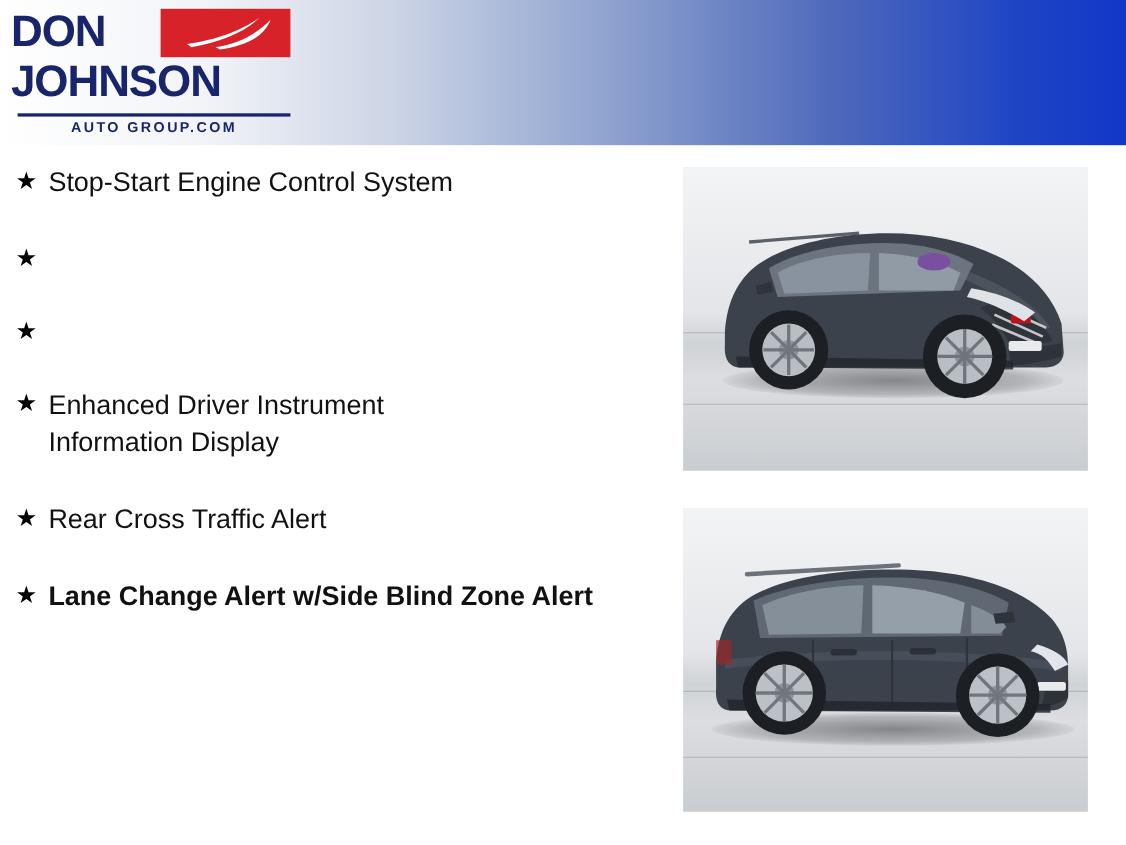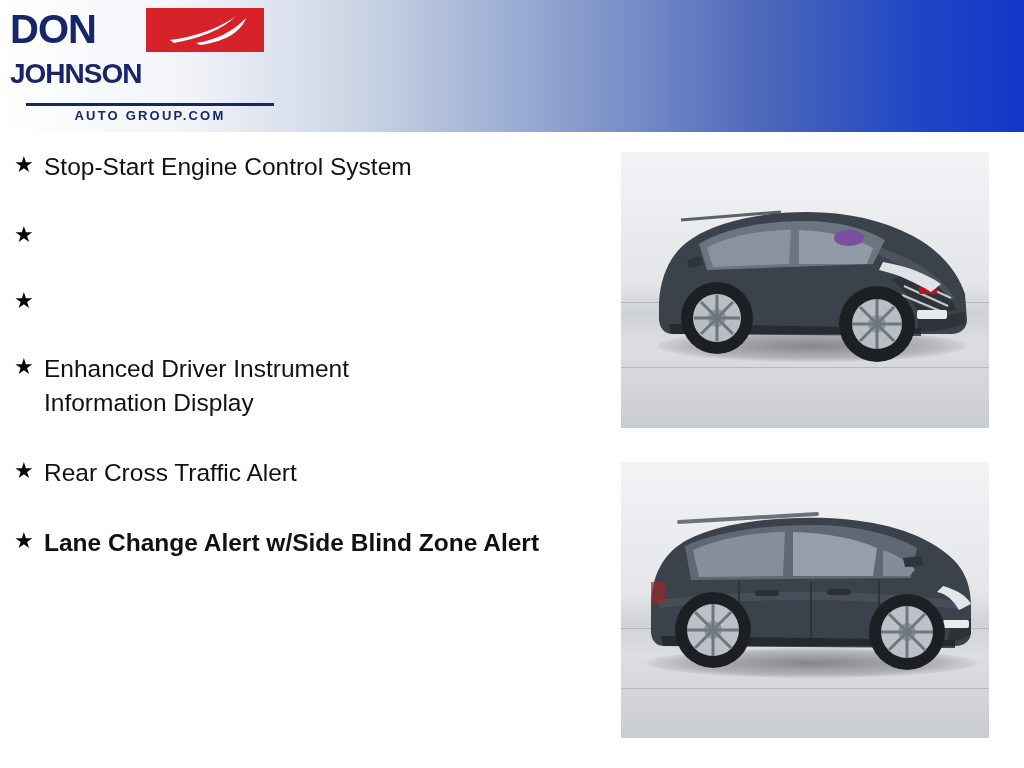--- a/index.html
+++ b/index.html
@@ -65,28 +65,28 @@
     letter-spacing: -1px;
     color: #18256b;
     line-height: 42px;
   }
   .logo-johnson {
     position: absolute;
     left: 0px;
     top: 47px;
     font-family: "Liberation Sans", sans-serif;
     font-weight: bold;
-    font-size: 28px;
+    font-size: 40px;
     letter-spacing: -1px;
     color: #18256b;
     line-height: 42px;
   }
   .logo-group {
     position: absolute;
-    left: 16px;
+    left: 6px;
     top: 97px;
     width: 248px;
     font-family: "Liberation Sans", sans-serif;
     font-weight: bold;
     font-size: 13px;
     letter-spacing: 2.2px;
     color: #18256b;
     border-top: 3px solid #18256b;
     padding-top: 2px;
     text-align: center;

